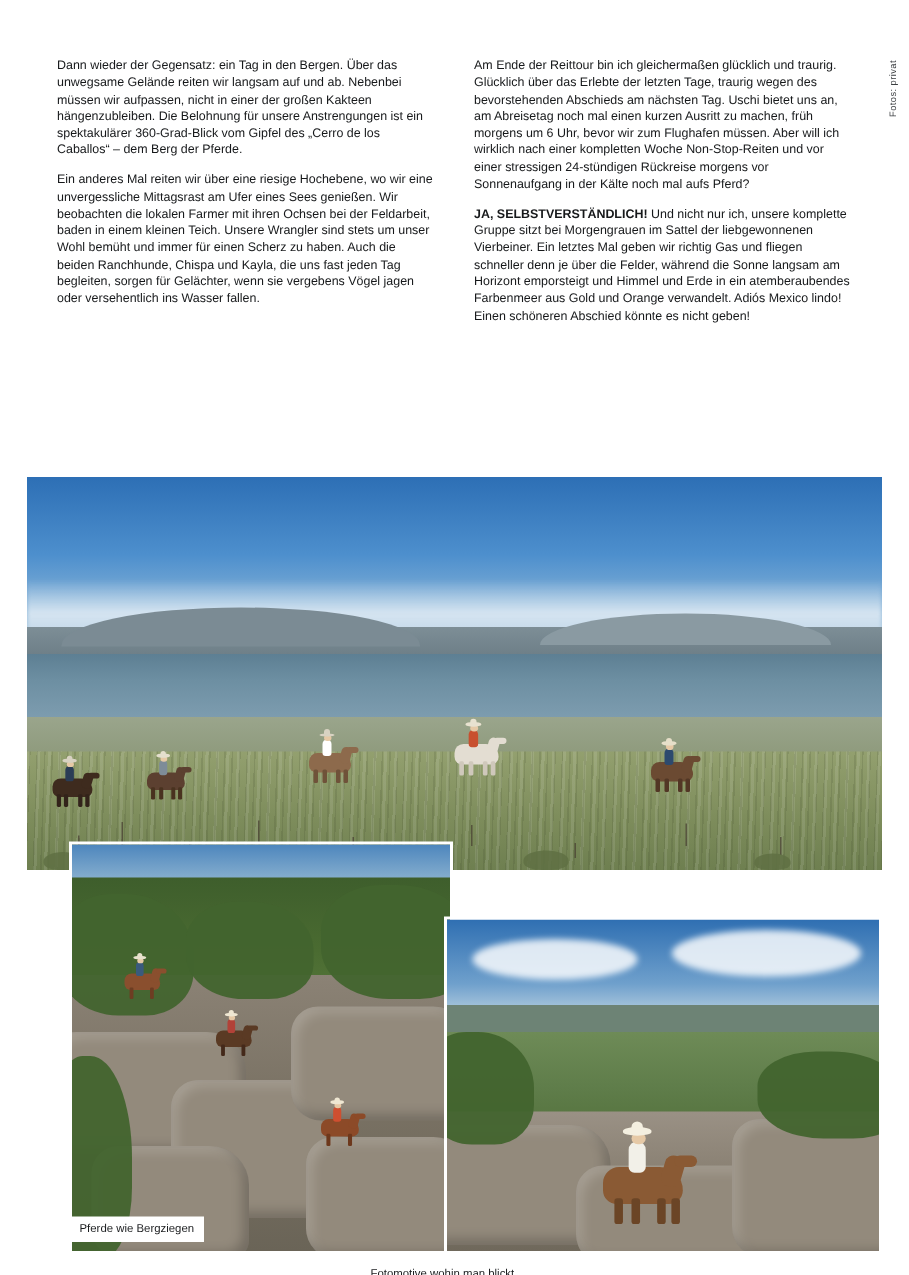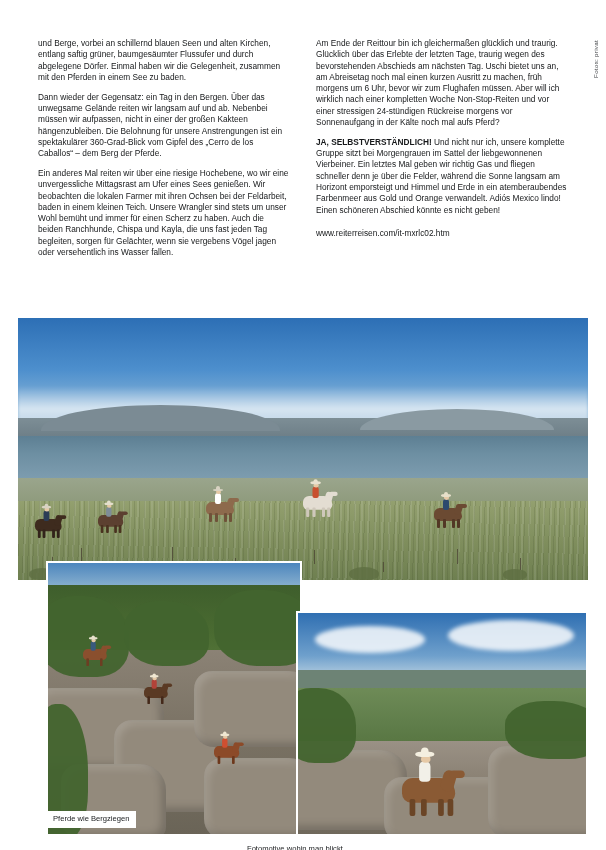--- a/index.html
+++ b/index.html
@@ -305,29 +305,27 @@
   }
 </style>
 </head>
 <body>
 
 <div class="page">
 
   <div class="text-area">
 
     <div class="col">
-      <p>und Berge, vorbei an schillernd blauen Seen und alten Kirchen, entlang saftig grüner, baumgesäumter Flussufer und durch abgelegene Dörfer. Einmal haben wir die Gelegenheit, zusammen mit den Pferden in einem See zu baden.</p>
       <p>Dann wieder der Gegensatz: ein Tag in den Bergen. Über das unwegsame Gelände reiten wir langsam auf und ab. Nebenbei müssen wir aufpassen, nicht in einer der großen Kakteen hängenzubleiben. Die Belohnung für unsere Anstrengungen ist ein spektakulärer 360-Grad-Blick vom Gipfel des „Cerro de los Caballos“ – dem Berg der Pferde.</p>
       <p>Ein anderes Mal reiten wir über eine riesige Hochebene, wo wir eine unvergessliche Mittagsrast am Ufer eines Sees genießen. Wir beobachten die lokalen Farmer mit ihren Ochsen bei der Feldarbeit, baden in einem kleinen Teich. Unsere Wrangler sind stets um unser Wohl bemüht und immer für einen Scherz zu haben. Auch die beiden Ranchhunde, Chispa und Kayla, die uns fast jeden Tag begleiten, sorgen für Gelächter, wenn sie vergebens Vögel jagen oder versehentlich ins Wasser fallen.</p>
     </div>
 
     <div class="col">
       <p>Am Ende der Reittour bin ich gleichermaßen glücklich und traurig. Glücklich über das Erlebte der letzten Tage, traurig wegen des bevorstehenden Abschieds am nächsten Tag. Uschi bietet uns an, am Abreisetag noch mal einen kurzen Ausritt zu machen, früh morgens um 6 Uhr, bevor wir zum Flughafen müssen. Aber will ich wirklich nach einer kompletten Woche Non-Stop-Reiten und vor einer stressigen 24-stündigen Rückreise morgens vor Sonnenaufgang in der Kälte noch mal aufs Pferd?</p>
       <p><span class="bold-lead">JA, SELBSTVERSTÄNDLICH!</span><span> Und nicht nur ich, unsere komplette Gruppe sitzt bei Morgengrauen im Sattel der liebgewonnenen Vierbeiner. Ein letztes Mal geben wir richtig Gas und fliegen schneller denn je über die Felder, während die Sonne langsam am Horizont emporsteigt und Himmel und Erde in ein atemberaubendes Farbenmeer aus Gold und Orange verwandelt. Adiós Mexico lindo! Einen schöneren Abschied könnte es nicht geben!</span></p>
-      <div class="url">www.reiterreisen.com/it-mxrlc02.htm</div>
     </div>
 
   </div>
 
   <div class="photo-credit">Fotos: privat</div>
 
   <div class="images">
 
     <div class="photo-main">
       <div class="sky"></div>

